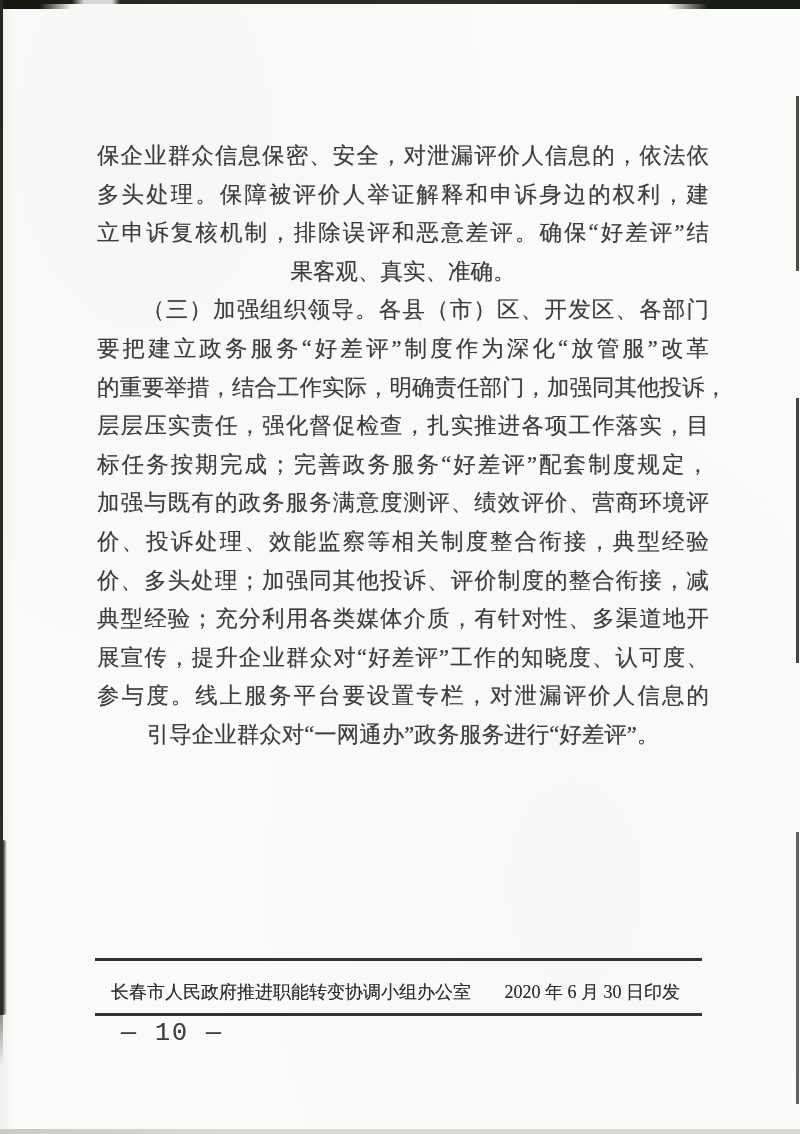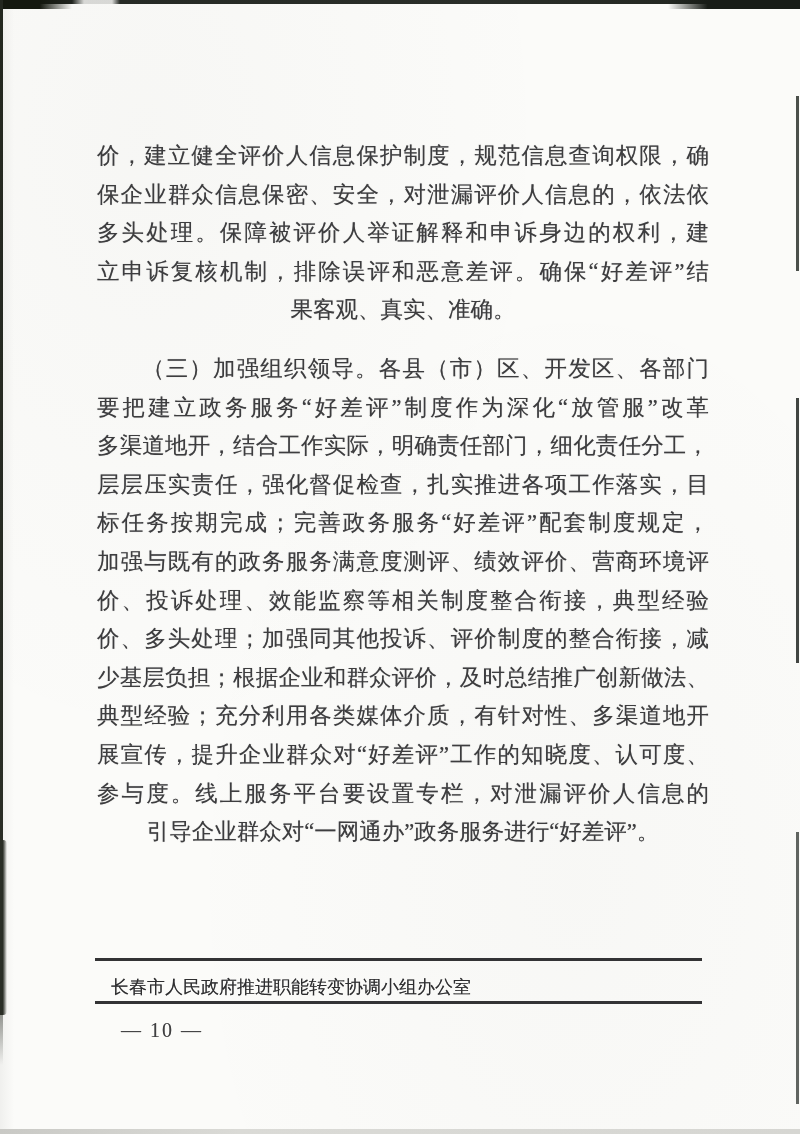--- a/index.html
+++ b/index.html
@@ -55,77 +55,77 @@
   
   .body-text {
     position: absolute; left: 97px; top: 137px; width: 612px;
     color: #3d3d3f;
     font-size: 22.5px;
     line-height: 38.6px;
     text-shadow: 0 0 0.7px rgba(80,80,82,0.55);
   }
   .line { text-align: justify; text-align-last: justify; white-space: nowrap; }
   .line.no-just { text-align: center; text-align-last: auto; }
-  .line.indent { padding-left: 45px; margin-top: 20px; }
+  .line.indent { padding-left: 45px; }
 
   
   .colophon { position: absolute; left: 95px; top: 958px; width: 607px; }
   .rule { height: 3px; background: #333335; }
   .rule-bottom { margin-top: 2px; }
   .colophon-row {
-    display: flex; justify-content: space-between; align-items: flex-end;
-    height: 38px; padding: 0 22px 0 16px;
+    display: flex; justify-content: space-between; align-items: center;
+    height: 38px; padding: 12px 22px 0 16px;
     color: #2e2e30; font-size: 18px;
     text-shadow: 0 0 0.6px rgba(60,60,62,0.6);
     white-space: nowrap;
   }
 
   .page-number {
     position: absolute; left: 121px; top: 1019px;
-    color: #3f3f41; font-size: 20px; letter-spacing: 2px;
+    color: #3f3f41; font-size: 25px; letter-spacing: 2px;
     text-shadow: 0 0 0.6px rgba(70,70,72,0.5);
+    font-family: Liberation Mono, monospace;
   }
 </style>
 </head>
 <body>
 
 <div class="scan">
   <div class="edge-top"></div>
   <div class="corner-tl"></div>
   <div class="corner-tr"></div>
   <div class="edge-left"></div>
   <div class="edge-left-blob"></div>
   <div class="edge-right-seg edge-right-1"></div>
   <div class="edge-right-seg edge-right-2"></div>
   <div class="edge-right-seg edge-right-3"></div>
   <div class="edge-bottom"></div>
 
   <main class="body-text">
-    <div class="line">价，建立健全评价人信息保护制度，规范信息查询权限，确</div>
     <div class="line">保企业群众信息保密、安全，对泄漏评价人信息的，依法依</div>
     <div class="line">多头处理。保障被评价人举证解释和申诉身边的权利，建</div>
     <div class="line">立申诉复核机制，排除误评和恶意差评。确保“好差评”结</div>
     <div class="line no-just">果客观、真实、准确。</div>
     <div class="line indent">（三）加强组织领导。各县（市）区、开发区、各部门</div>
     <div class="line">要把建立政务服务“好差评”制度作为深化“放管服”改革</div>
-    <div class="line">多渠道地开，结合工作实际，明确责任部门，细化责任分工，</div>
+    <div class="line">的重要举措，结合工作实际，明确责任部门，加强同其他投诉，</div>
     <div class="line">层层压实责任，强化督促检查，扎实推进各项工作落实，目</div>
     <div class="line">标任务按期完成；完善政务服务“好差评”配套制度规定，</div>
     <div class="line">加强与既有的政务服务满意度测评、绩效评价、营商环境评</div>
     <div class="line">价、投诉处理、效能监察等相关制度整合衔接，典型经验</div>
     <div class="line">价、多头处理；加强同其他投诉、评价制度的整合衔接，减</div>
-    <div class="line">少基层负担；根据企业和群众评价，及时总结推广创新做法、</div>
     <div class="line">典型经验；充分利用各类媒体介质，有针对性、多渠道地开</div>
     <div class="line">展宣传，提升企业群众对“好差评”工作的知晓度、认可度、</div>
     <div class="line">参与度。线上服务平台要设置专栏，对泄漏评价人信息的</div>
     <div class="line no-just">引导企业群众对“一网通办”政务服务进行“好差评”。</div>
   </main>
 
   <footer class="colophon">
     <div class="rule rule-top"></div>
     <div class="colophon-row">
       <span>长春市人民政府推进职能转变协调小组办公室</span>
+      <span>2020 年 6 月 30 日印发</span>
     </div>
     <div class="rule rule-bottom"></div>
   </footer>
 
   <div class="page-number">— 10 —</div>
 </div>
 
 </body></html>

